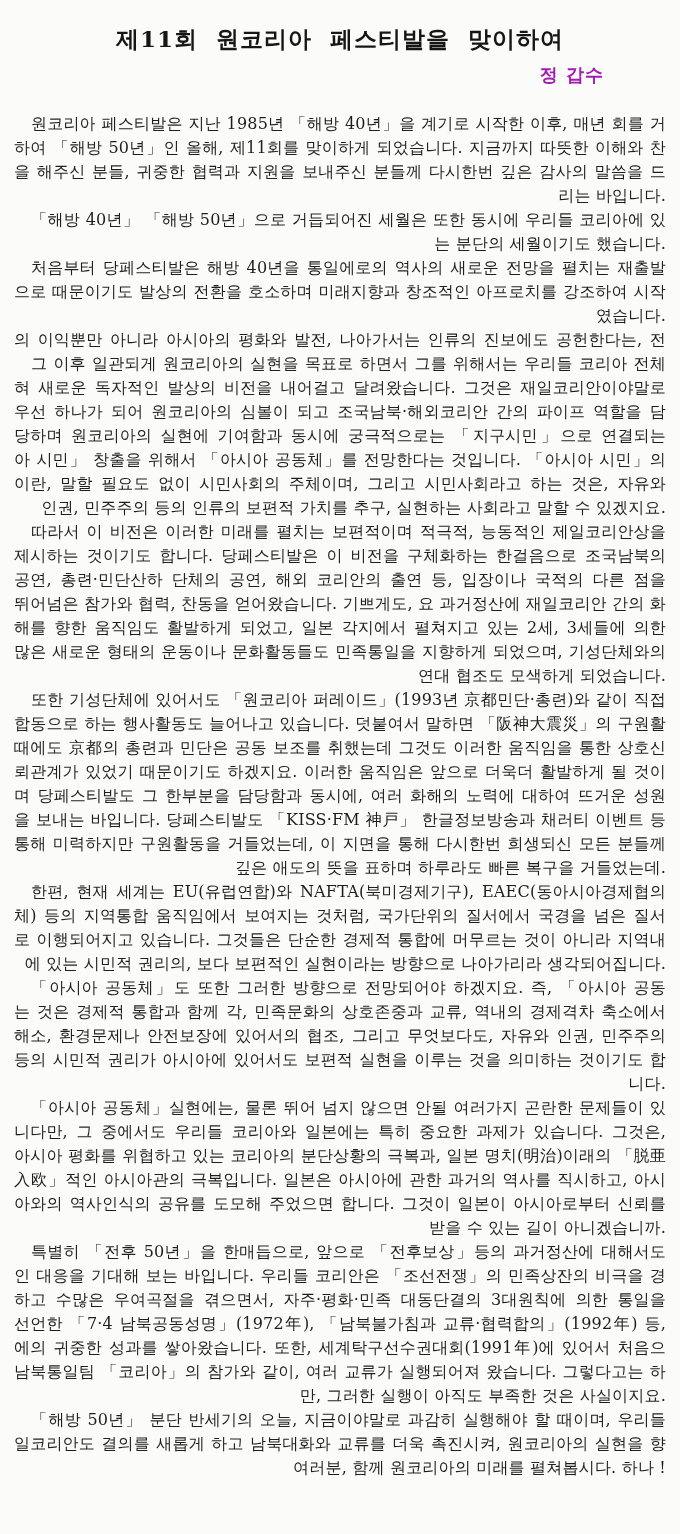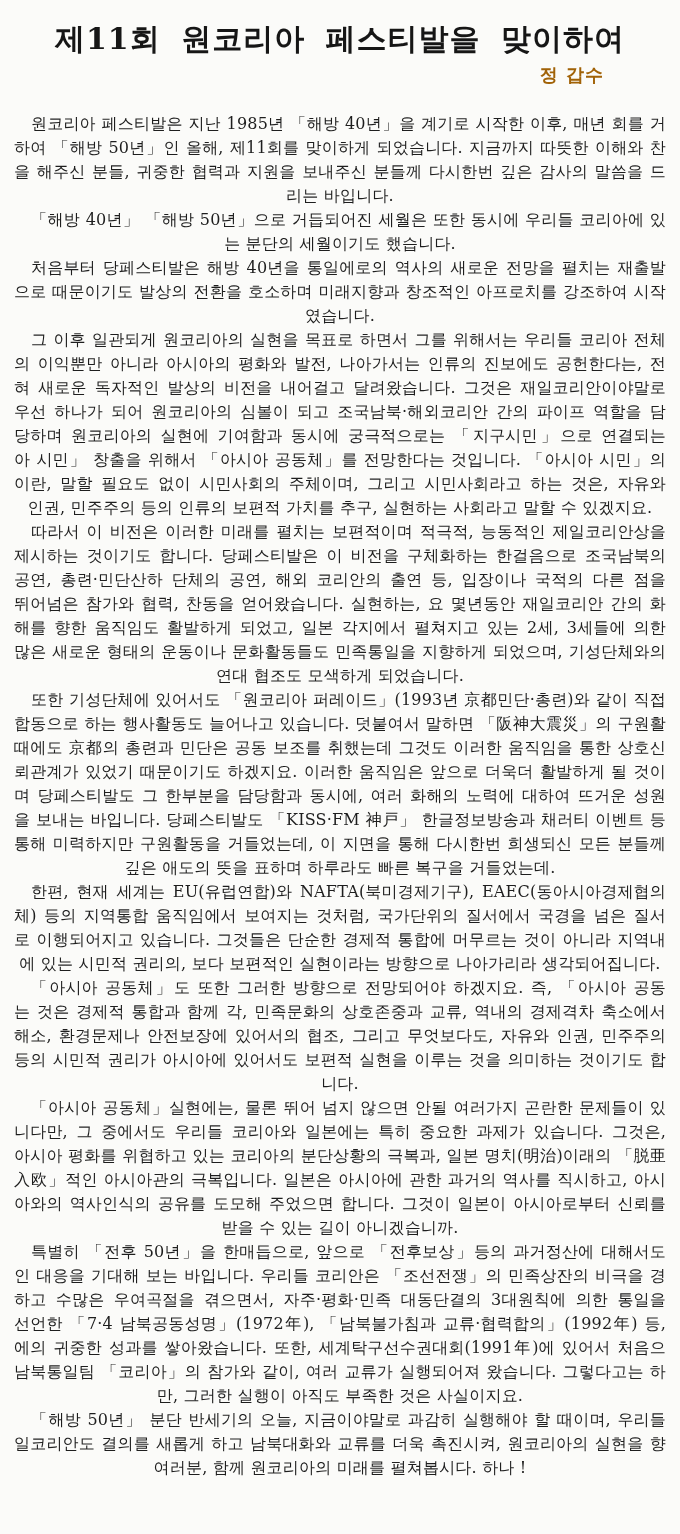--- a/index.html
+++ b/index.html
@@ -13,36 +13,36 @@
   }
   .page {
     box-sizing: border-box;
     width: 680px;
     height: 1534px;
     padding: 14px 14px 0 14px;
   }
   .title {
     margin: 8px 0 0 0;
     text-align: center;
-    font-size: 30px;
+    font-size: 23px;
     font-weight: bold;
     letter-spacing: 1px;
     word-spacing: 9px;
     line-height: 34px;
     color: #161616;
   }
   .author {
     text-align: right;
     padding-right: 62px;
     font-size: 18px;
     font-weight: bold;
     letter-spacing: 1px;
     line-height: 26px;
     margin-top: 6px;
-    color: #a16207;
+    color: #a21caf;
   }
   .doc-body {
     margin-top: 24px;
     font-size: 16px;
   }
   .para { margin: 0; }
   .para.gap { margin-bottom: 0; }
   .line {
     height: 24px;
     line-height: 24px;
@@ -50,21 +50,21 @@
     text-align: justify;
     letter-spacing: 0.2px;
   }
   .line::after {
     content: "";
     display: inline-block;
     width: 100%;
     height: 0;
   }
   .line.indent { text-indent: 17px; }
-  .line.last { text-align: center; }
+  .line.last { text-align: right; }
   .line.last::after { content: none; }
 </style>
 </head>
 <body>
 
 <div class="page">
   <h1 class="title">제11회 원코리아 페스티발을 맞이하여</h1>
   <div class="author">정   갑수</div>
   <div class="doc-body">
       <div class="para">
@@ -76,34 +76,34 @@
       <div class="para">
         <div class="line indent">「해방 40년」 「해방 50년」으로 거듭되어진 세월은 또한 동시에 우리들 코리아에 있어서</div>
         <div class="line last">는 분단의 세월이기도 했습니다.</div>
       </div>
       <div class="para">
         <div class="line indent">처음부터 당페스티발은 해방 40년을 통일에로의 역사의 새로운 전망을 펼치는 재출발점</div>
         <div class="line">으로 때문이기도 발상의 전환을 호소하며 미래지향과 창조적인 아프로치를 강조하여 시작하</div>
         <div class="line last">였습니다.</div>
       </div>
       <div class="para">
+        <div class="line">의 이익뿐만 아니라 아시아의 평화와 발전, 나아가서는 인류의 진보에도 공헌한다는, 전</div>
         <div class="line indent">그 이후 일관되게 원코리아의 실현을 목표로 하면서 그를 위해서는 우리들 코리아 전체</div>
-        <div class="line">의 이익뿐만 아니라 아시아의 평화와 발전, 나아가서는 인류의 진보에도 공헌한다는, 전</div>
         <div class="line">혀 새로운 독자적인 발상의 비전을 내어걸고 달려왔습니다. 그것은 재일코리안이야말로</div>
         <div class="line">우선 하나가 되어 원코리아의 심볼이 되고 조국남북·해외코리안 간의 파이프 역할을 담</div>
         <div class="line">당하며 원코리아의 실현에 기여함과 동시에 궁극적으로는 「지구시민」으로 연결되는 「아시</div>
         <div class="line">아 시민」 창출을 위해서 「아시아 공동체」를 전망한다는 것입니다. 「아시아 시민」의 시민</div>
         <div class="line">이란, 말할 필요도 없이 시민사회의 주체이며, 그리고 시민사회라고 하는 것은, 자유와</div>
         <div class="line last">인권, 민주주의 등의 인류의 보편적 가치를 추구, 실현하는 사회라고 말할 수 있겠지요.</div>
       </div>
       <div class="para">
         <div class="line indent">따라서 이 비전은 이러한 미래를 펼치는 보편적이며 적극적, 능동적인 제일코리안상을</div>
         <div class="line">제시하는 것이기도 합니다. 당페스티발은 이 비전을 구체화하는 한걸음으로 조국남북의</div>
         <div class="line">공연, 총련·민단산하 단체의 공연, 해외 코리안의 출연 등, 입장이나 국적의 다른 점을</div>
-        <div class="line">뛰어넘은 참가와 협력, 찬동을 얻어왔습니다. 실현하는, 요 몇년동안 재일코리안 간의 화</div>
+        <div class="line">뛰어넘은 참가와 협력, 찬동을 얻어왔습니다. 기쁘게도, 요 과거정산에 재일코리안 간의 화</div>
         <div class="line">해를 향한 움직임도 활발하게 되었고, 일본 각지에서 펼쳐지고 있는 2세, 3세들에 의한</div>
         <div class="line">많은 새로운 형태의 운동이나 문화활동들도 민족통일을 지향하게 되었으며, 기성단체와의</div>
         <div class="line last">연대 협조도 모색하게 되었습니다.</div>
       </div>
       <div class="para gap">
         <div class="line indent">또한 기성단체에 있어서도 「원코리아 퍼레이드」(1993년 京都민단·총련)와 같이 직접</div>
         <div class="line">합동으로 하는 행사활동도 늘어나고 있습니다. 덧붙여서 말하면 「阪神大震災」의 구원활동</div>
         <div class="line">때에도 京都의 총련과 민단은 공동 보조를 취했는데 그것도 이러한 움직임을 통한 상호신</div>
         <div class="line">뢰관계가 있었기 때문이기도 하겠지요. 이러한 움직임은 앞으로 더욱더 활발하게 될 것이</div>
         <div class="line">며 당페스티발도 그 한부분을 담당함과 동시에, 여러 화해의 노력에 대하여 뜨거운 성원</div>

